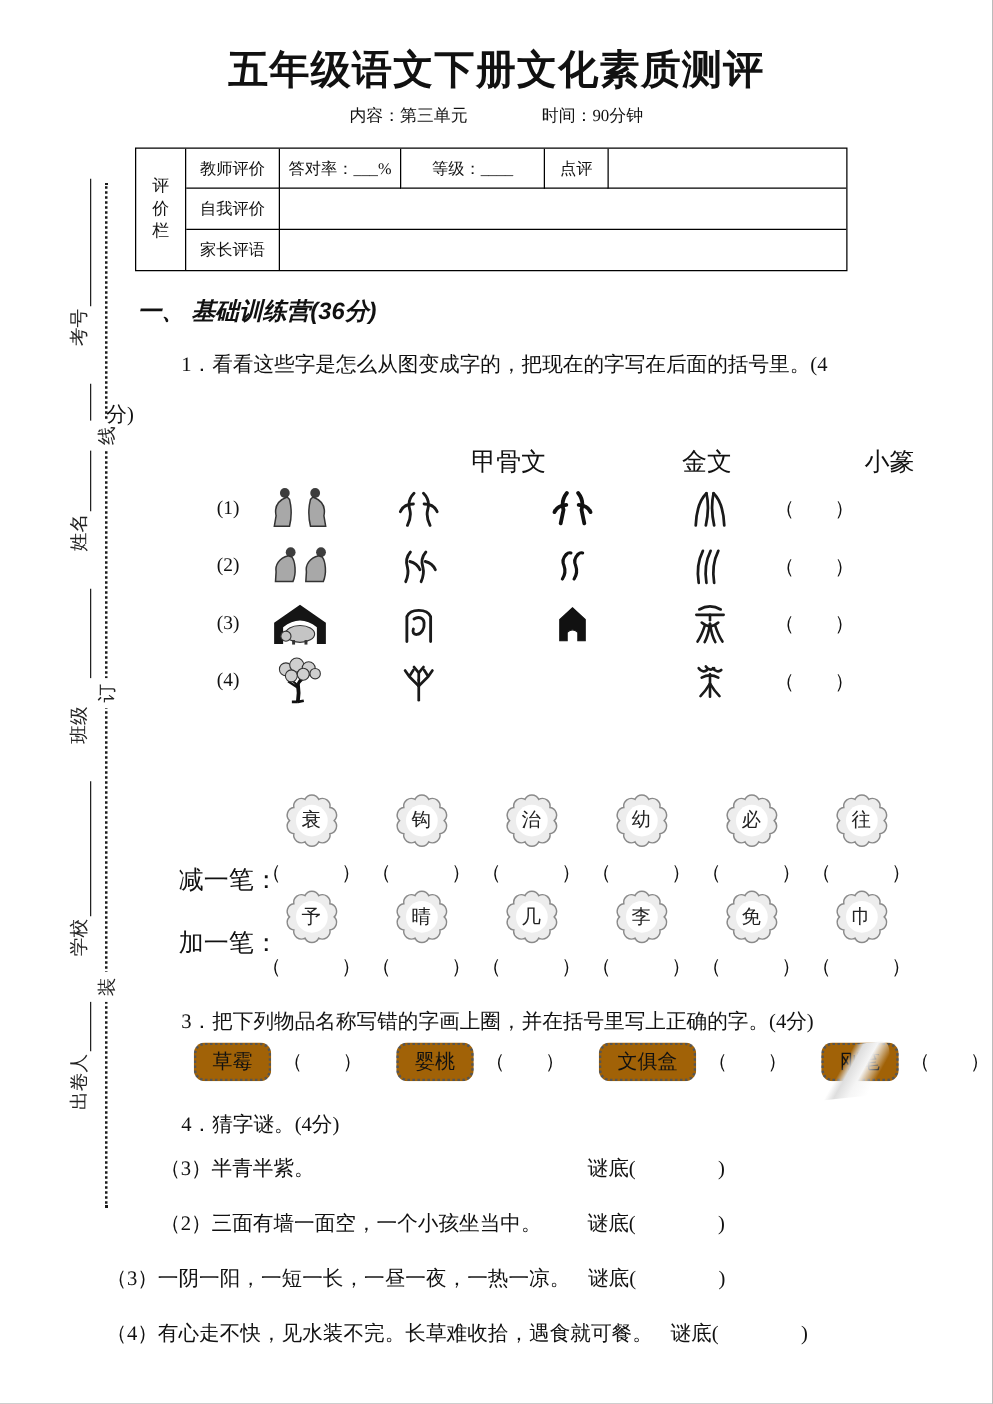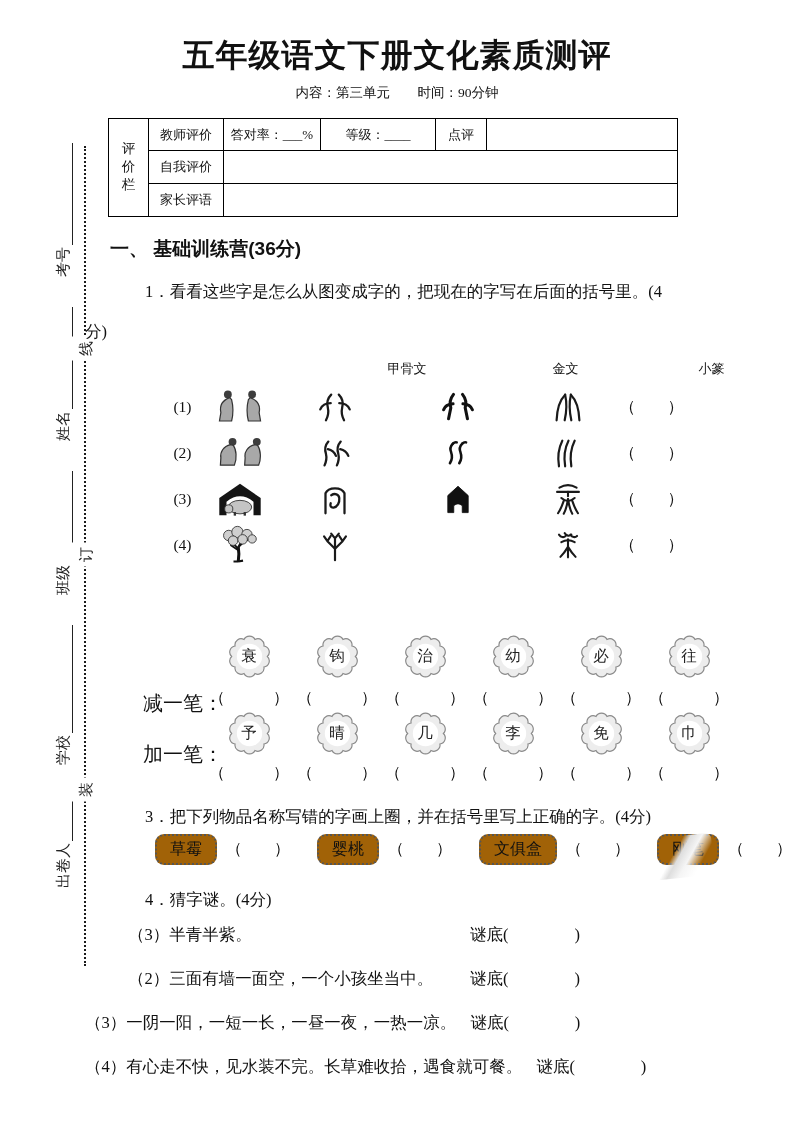--- a/index.html
+++ b/index.html
@@ -22,40 +22,40 @@
     border-left:2.6px dotted #1a1a1a; }
   .bchar { position:absolute; left:74px; width:24px; text-align:center;
     transform:rotate(-90deg); background:#fff; font-size:15px; padding:5px 0; color:#222; }
   .bchar-1{top:334px}.bchar-2{top:540px}.bchar-3{top:775px}
   
   .title { position:absolute; top:34px; left:0; width:100%; text-align:center;
     font-family:"Liberation Sans", sans-serif; font-weight:bold; font-size:32px;
     letter-spacing:1px; }
   .subtitle { position:absolute; top:84px; left:0; width:100%; text-align:center;
     font-size:13.5px; }
-  .subtitle span { margin:0 12px;text-align:right; }
+  .subtitle span { margin:0 28px;text-align:right; }
   
   .eval-table { position:absolute; left:108px; top:118px; width:568px;
     display:grid; grid-template-columns:40px 75px 97px 115px 51px auto;
     grid-auto-rows:32.3px; border:1.6px solid #000; font-size:13px; }
   .eval-table > div { display:flex; align-items:center; justify-content:center; }
   .et-head { grid-row:1 / 4; flex-direction:column; justify-content:space-around;
     border-right:1.2px solid #000; font-size:13.5px; padding:4px 0; }
   .bR { border-right:1.2px solid #000; } .bB { border-bottom:1.2px solid #000; }
   .et-wide { grid-column:3 / 7; justify-content:flex-start; }
   
   .abs { position:absolute; }
-  .sec-heading { font-family:"Liberation Sans", sans-serif; font-weight:bold; font-size:19px; }
+  .sec-heading { font-family:"Liberation Sans", sans-serif; font-weight:bold; font-size:19px;font-style:italic; }
   .qtext { font-size:16.5px; white-space:nowrap; }
   
   .picto { position:absolute; left:160px; top:354px; width:528px; }
   .picto-head, .picto-row { display:grid;
     grid-template-columns:45px 70px 120px 125px 95px 73px;
     justify-items:center; align-items:center; }
-  .picto-head { height:30px; font-size:13px;gap:36px; }
+  .picto-head { height:30px; font-size:20px;gap:36px; }
   .picto-row { height:46px; font-size:15.5px; }
   .glyph svg, .pic svg { display:block; }
   .answer-bracket { font-size:16px; white-space:nowrap; }
   
   .flower-grid { position:absolute; left:205px; width:528px;
     display:grid; grid-template-columns:repeat(6,88px); justify-items:center; }
   .fg-1{top:633px}.fg-2{top:710px}
   .flower { position:relative; width:47px; height:47px; }
   .flower svg { position:absolute; inset:0; }
   .fchar { position:absolute; inset:0; display:flex; align-items:center;

